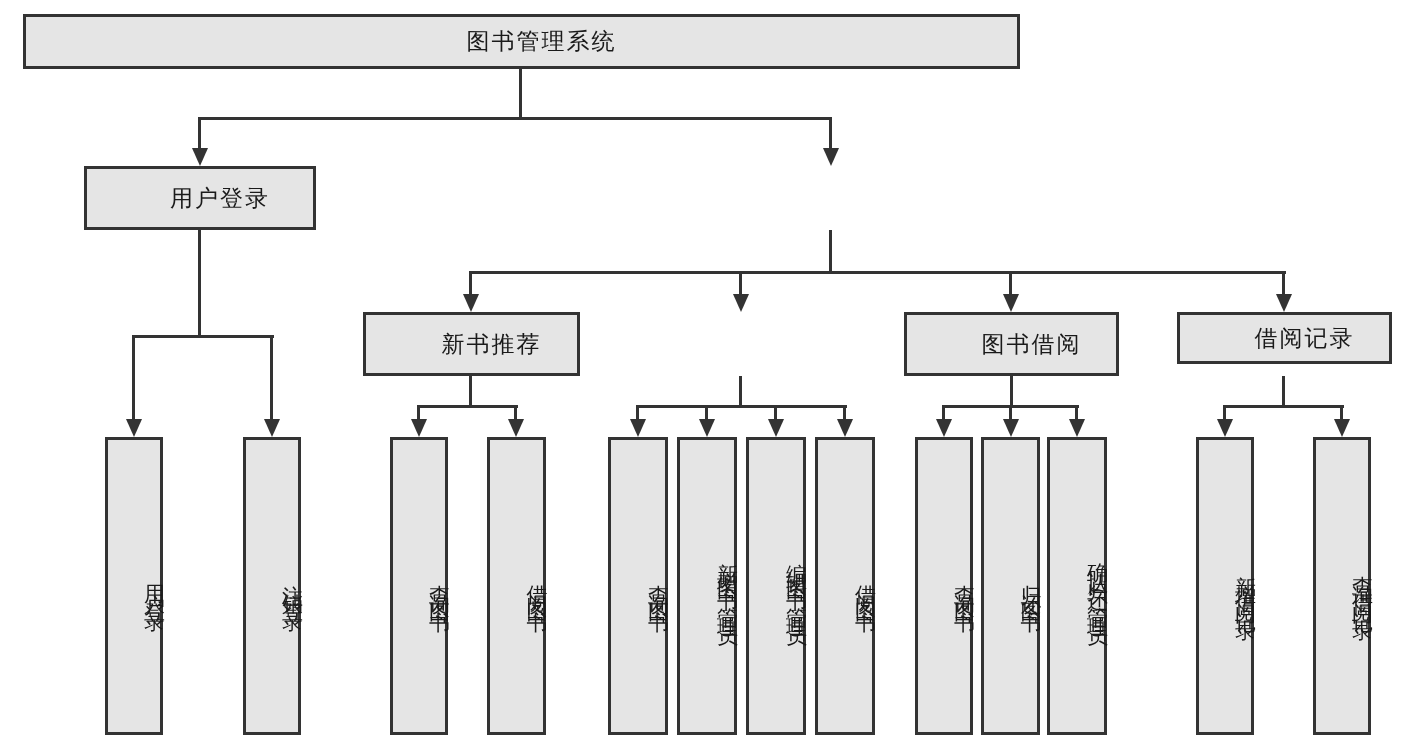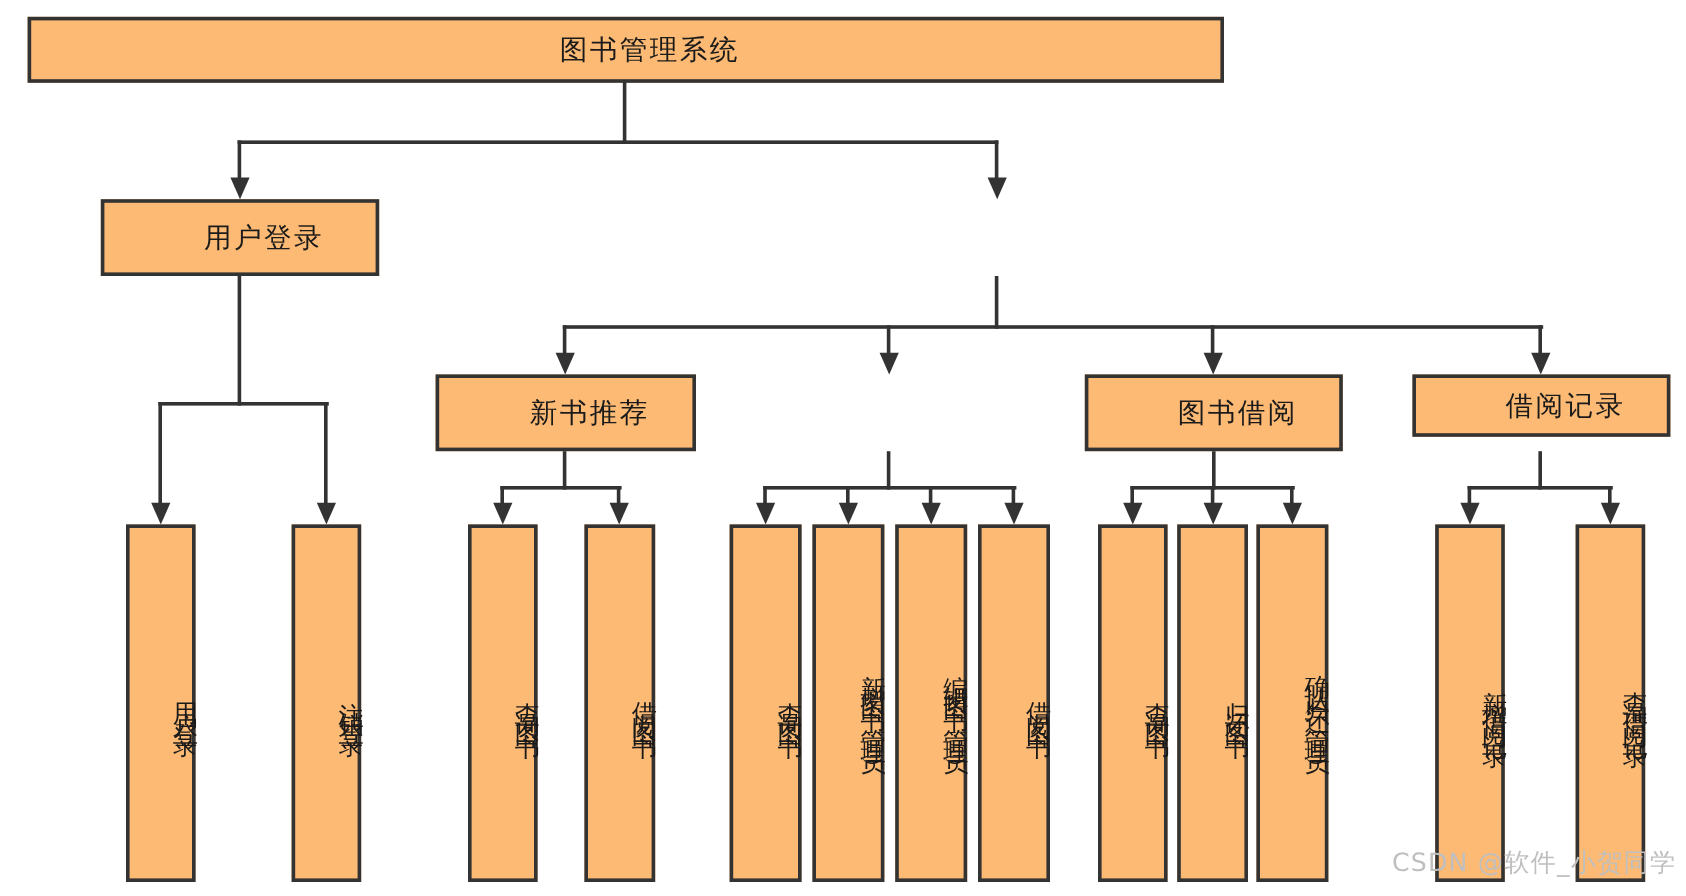--- a/index.html
+++ b/index.html
@@ -12,21 +12,21 @@
   body{
     width:1405px;height:747px;
     background:var(--background);
     font-family:"DejaVu Sans","Liberation Sans",sans-serif;
     position:relative;overflow:hidden;
   }
   .stage{position:absolute;left:0;top:0;width:1405px;height:747px;}
   .box{
     position:absolute;
     border:3px solid var(--line);
-    background:#fdba74;
+    background:#e5e5e5;
     box-sizing:border-box;
     display:flex;align-items:center;justify-content:center;
     color:var(--text);
     font-size:23px;
     letter-spacing:2px;
     text-align:center;
     white-space:nowrap;
     padding-left:40px;
   }
   .vbox{
@@ -138,15 +138,14 @@
   <div class="box vbox" style="left:746px;top:437px;width:60px;height:298px">编辑图书（管理员）</div>
   <div class="box vbox" style="left:815px;top:437px;width:60px;height:298px">借阅图书</div>
 
   <div class="box vbox" style="left:915px;top:437px;width:58px;height:298px">查询图书</div>
   <div class="box vbox" style="left:981px;top:437px;width:59px;height:298px">归还图书</div>
   <div class="box vbox" style="left:1047px;top:437px;width:60px;height:298px">确认归还（管理员）</div>
 
   <div class="box vbox" style="left:1196px;top:437px;width:58px;height:298px">新增借阅记录</div>
   <div class="box vbox" style="left:1313px;top:437px;width:58px;height:298px">查询借阅记录</div>
 
-  <div class="watermark">CSDN @软件_小贺同学</div>
 
 </div>
 
 </body></html>

